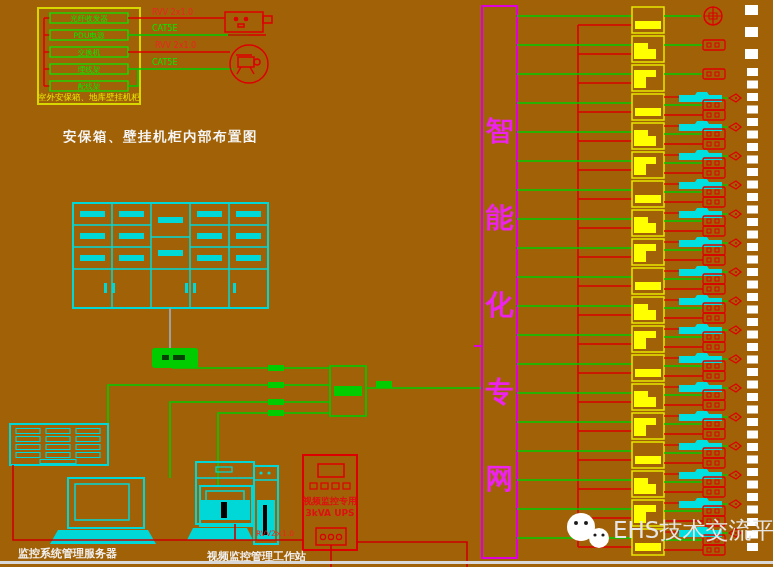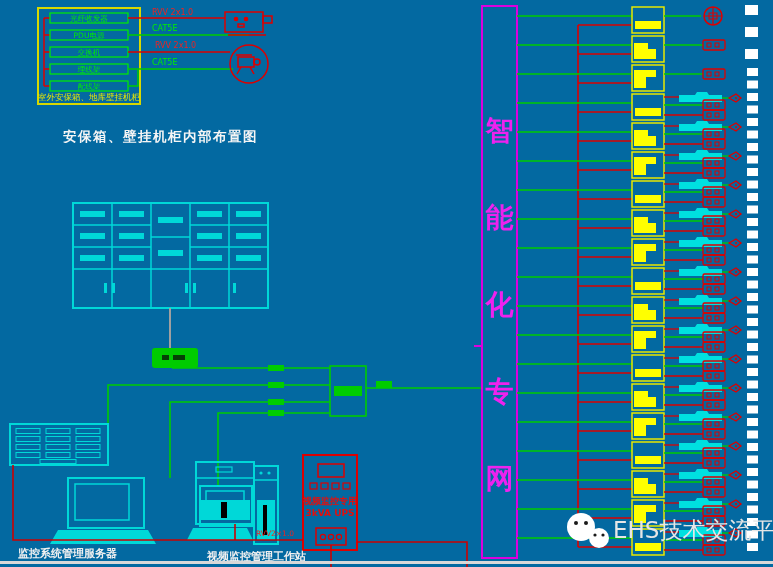--- a/index.html
+++ b/index.html
@@ -1,16 +1,16 @@
 <!DOCTYPE html>
 <html><head>
 <meta charset="utf-8">
 <style>
   html,body{margin:0;padding:0;background:#000;}
-  .stage{position:relative;width:773px;height:567px;background:#0369a1;overflow:hidden;}
+  .stage{position:relative;width:773px;height:567px;background:#a16207;overflow:hidden;}
   svg{display:block;}
   svg text{font-family:"DejaVu Sans","Liberation Sans",sans-serif;}
 </style>
 </head>
 <body>
 
 <div class="stage">
 <svg width="773" height="567" viewBox="0 0 773 567">
 
   <g>

